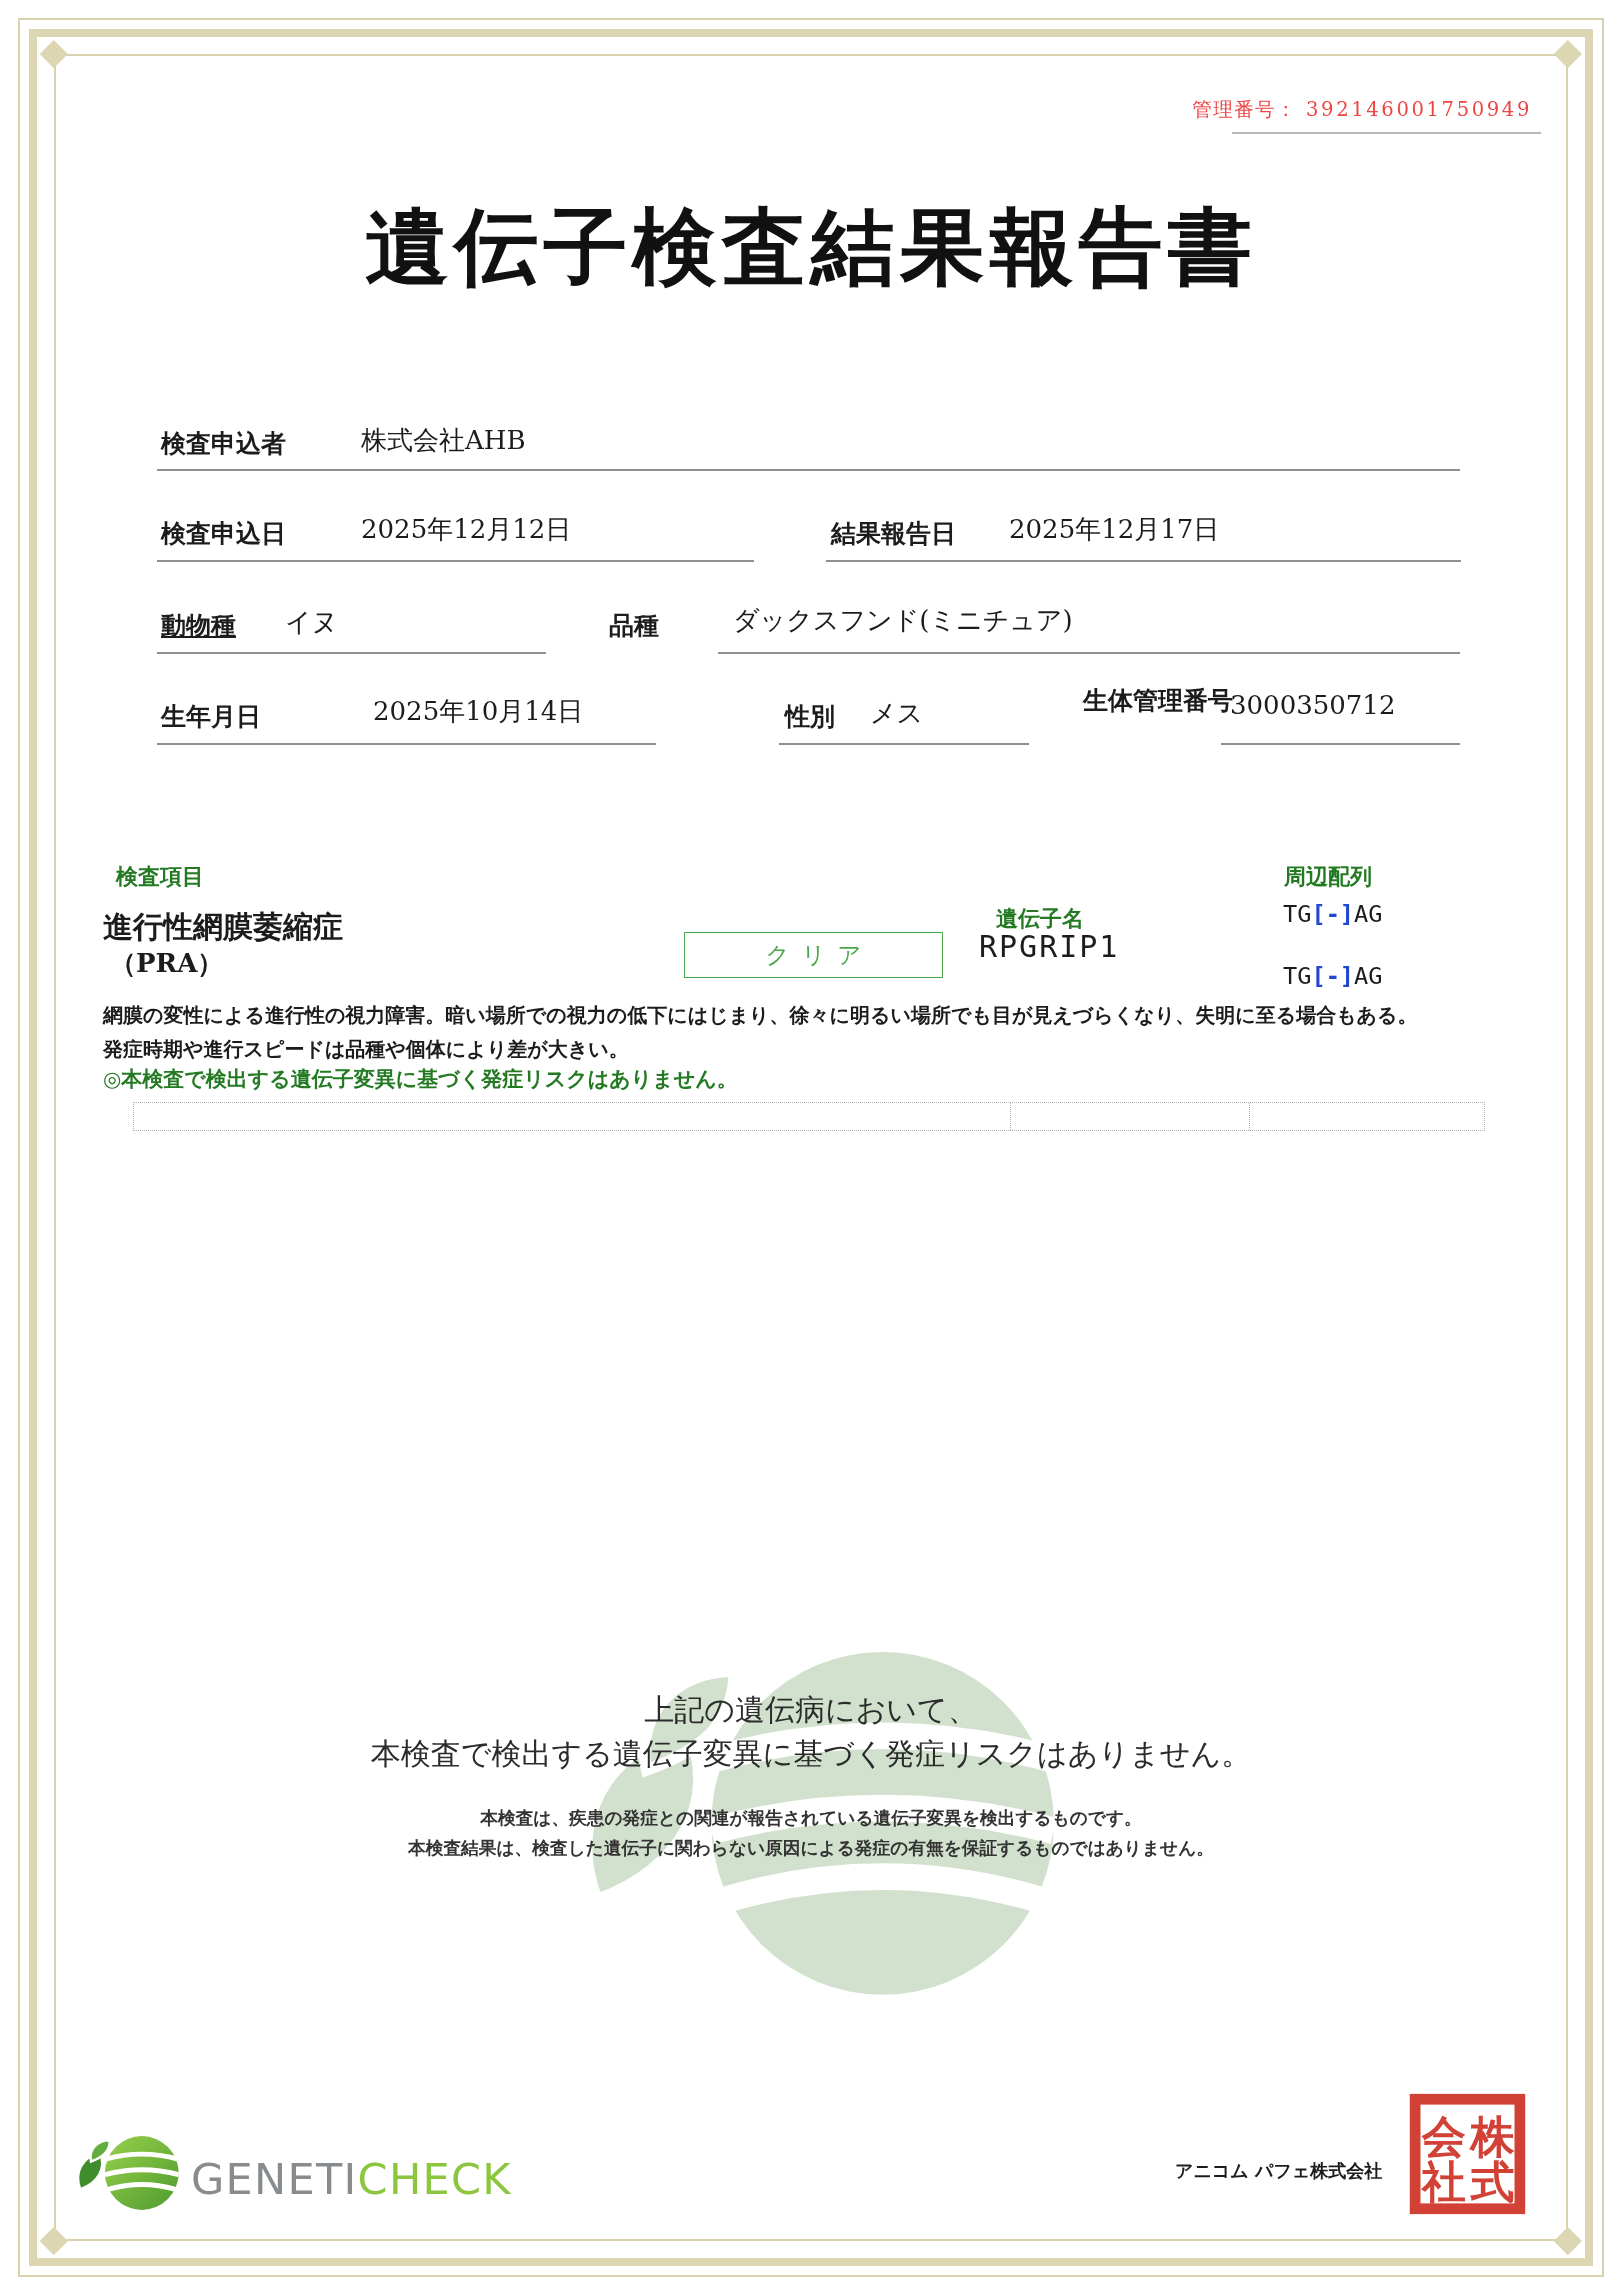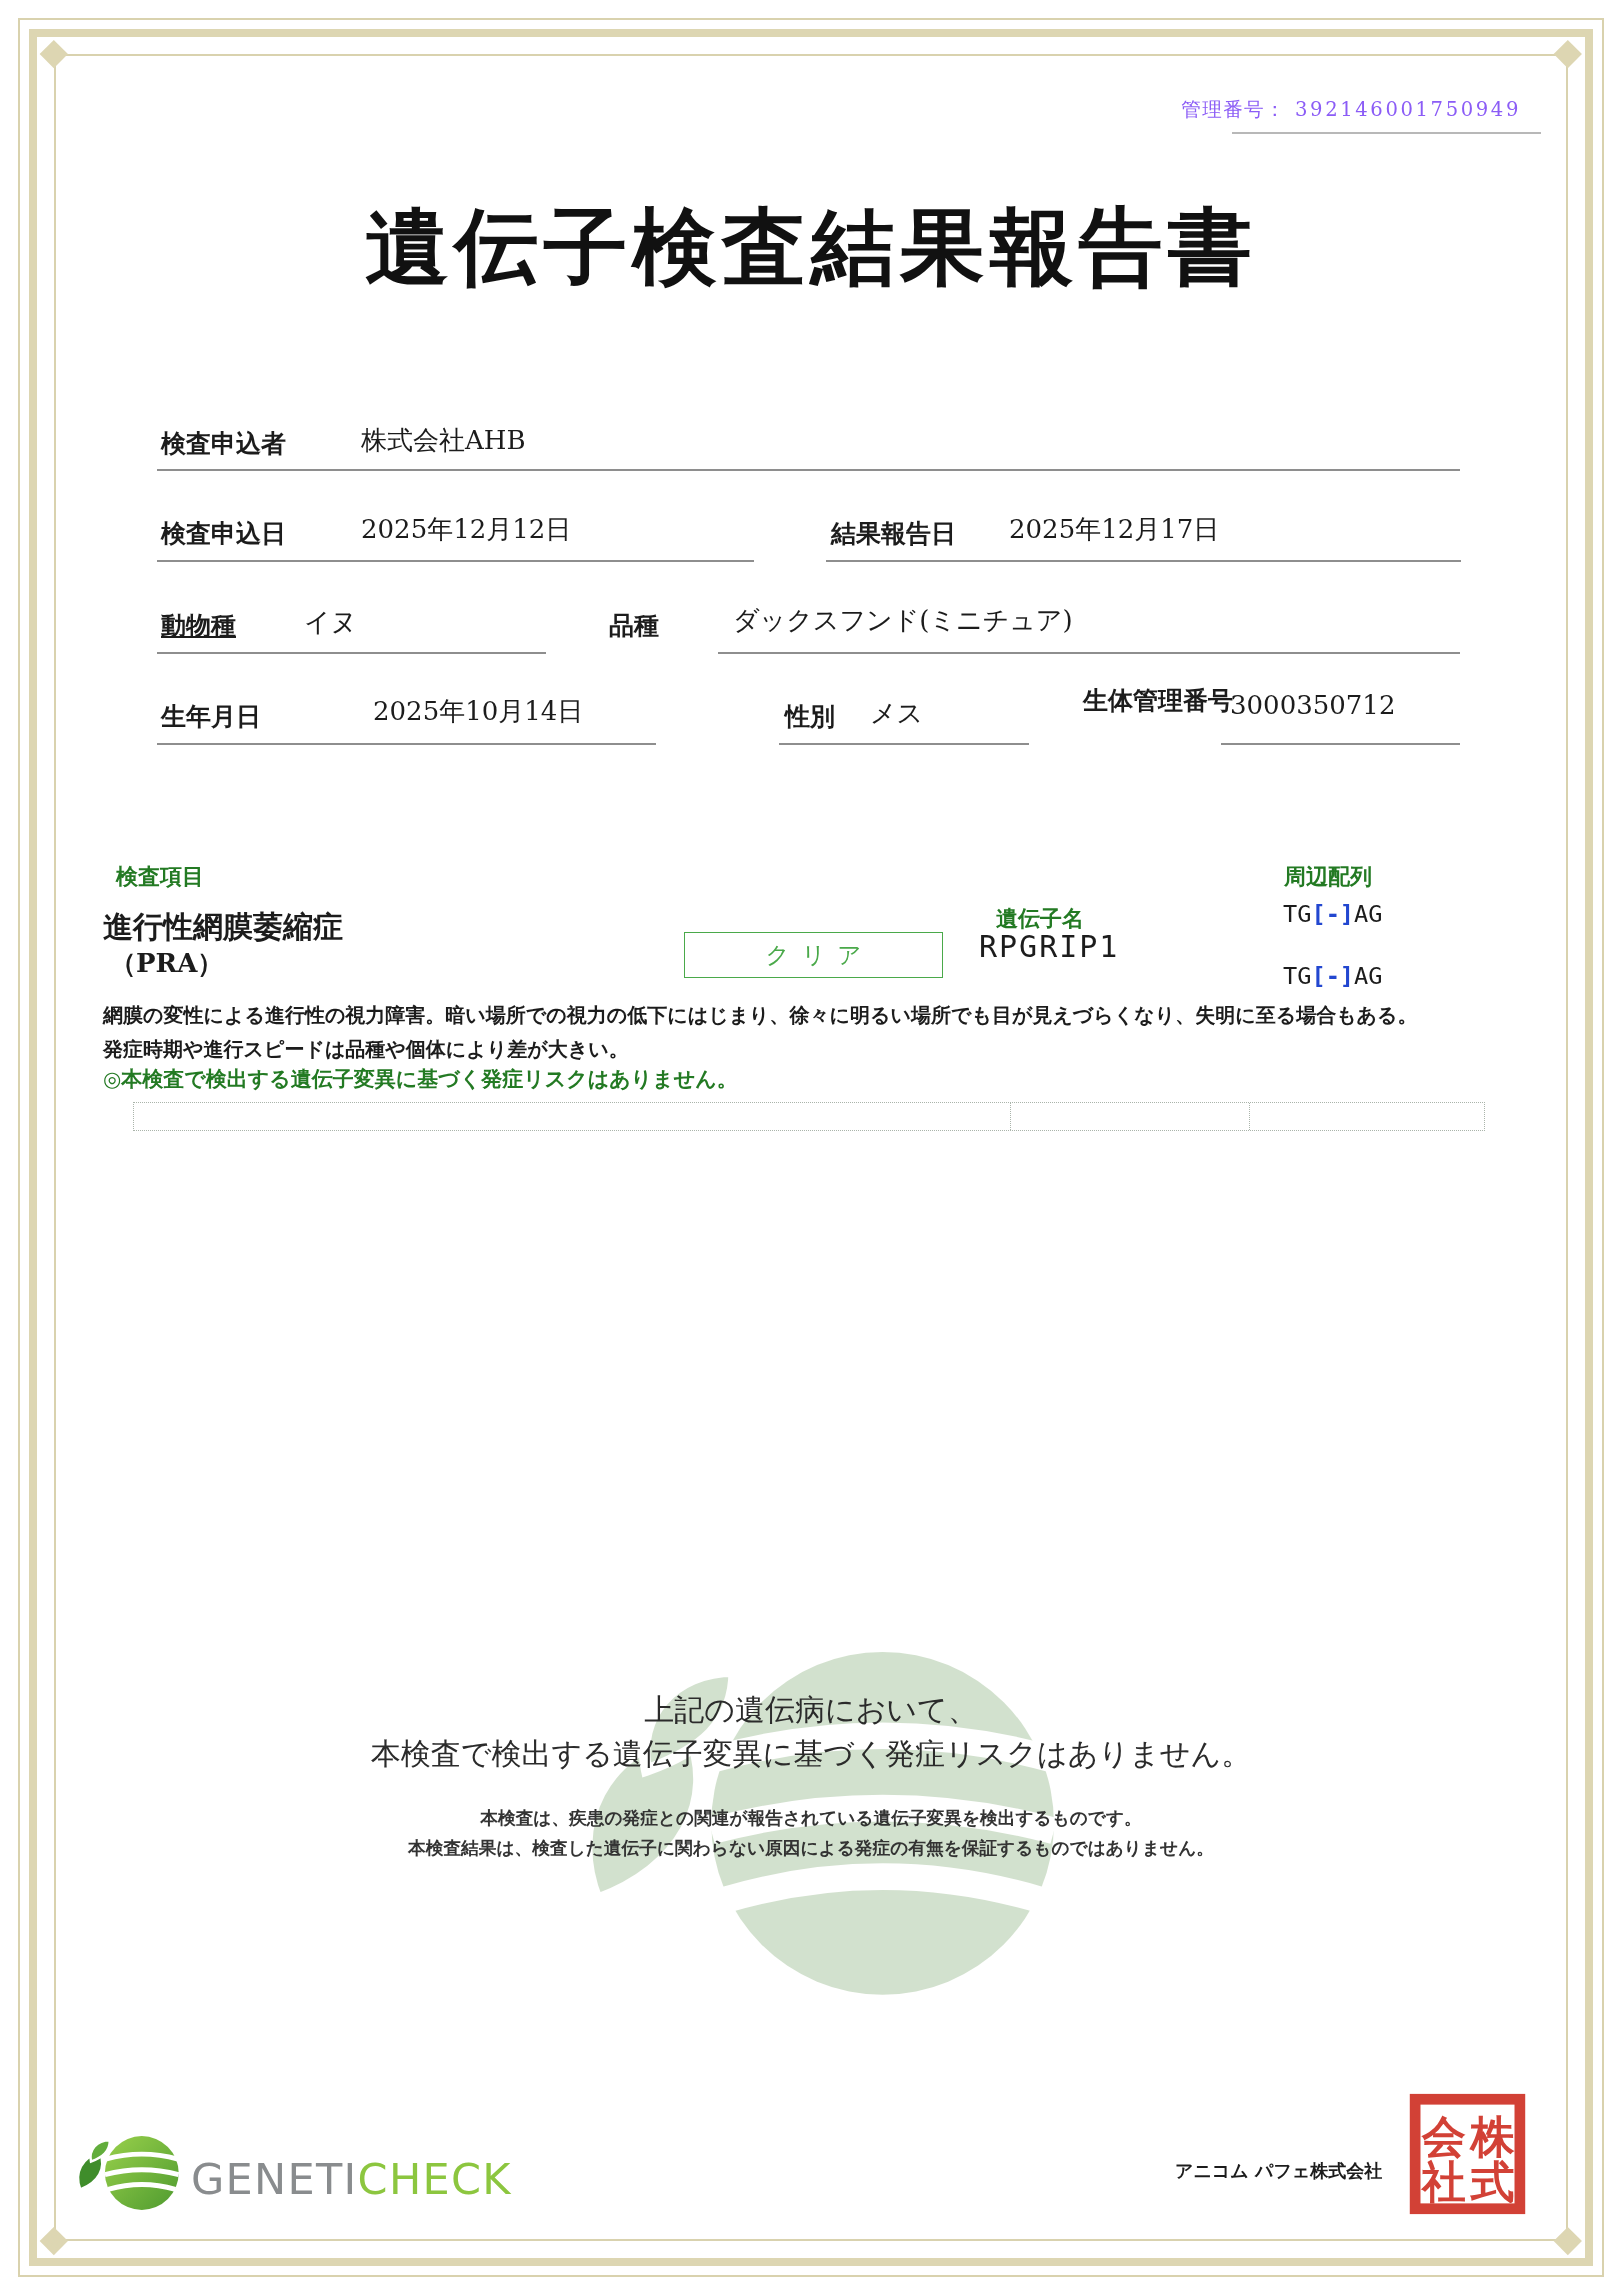--- a/index.html
+++ b/index.html
@@ -9,21 +9,21 @@
   }
   
   .frame{position:absolute;pointer-events:none;}
   .f1{inset:18.3px;border:2px solid var(--frame-beige,#d9d2ae);}
   .f2{inset:29px;border:8.5px solid var(--frame-beige2,#ddd6b2);}
   .f3{inset:54px;border:2px solid var(--frame-beige,#d9d2ae);}
   .corner{position:absolute;width:19.6px;height:19.6px;background:var(--frame-beige2,#ddd6b2);transform:rotate(45deg);}
   .c-tl{left:44px;top:44px;} .c-tr{right:44px;top:44px;}
   .c-bl{left:44px;bottom:44px;} .c-br{right:44px;bottom:44px;}
   
-  .mgmt{position:absolute;top:96px;right:101px;font-size:19.6px;color:#8b5cf6;letter-spacing:1.3px;}
+  .mgmt{position:absolute;top:96px;right:90px;font-size:19.6px;color:#ef4444;letter-spacing:1.3px;}
   .mgmt .num{letter-spacing:2.6px;margin-left:9.2px;}
   .mgmt-line{position:absolute;top:132px;right:81px;width:309px;border-top:2.6px solid #b8b8b8;}
   
   .title{position:absolute;top:191px;left:0;width:100%;text-align:center;
     font-size:84px;font-weight:700;letter-spacing:5.2px;color:#111;}
   
   .lbl{position:absolute;font-size:25px;font-weight:700;white-space:nowrap;}
   .val{position:absolute;font-size:26px;white-space:nowrap;}
   .uline{position:absolute;border-top:2px solid #8e8e8e;height:0;}
   
@@ -96,21 +96,21 @@
     <div class="uline" style="left:157px;top:469px;width:1303px;"></div>
 
     <div class="lbl" style="left:161px;top:517px;">検査申込日</div>
     <div class="val" style="left:361px;top:512px;">2025年12月12日</div>
     <div class="uline" style="left:157px;top:560px;width:597px;"></div>
     <div class="lbl" style="left:831px;top:517px;">結果報告日</div>
     <div class="val" style="left:1009px;top:512px;">2025年12月17日</div>
     <div class="uline" style="left:826px;top:560px;width:635px;"></div>
 
     <div class="lbl" style="left:161px;top:609px;text-decoration:underline;">動物種</div>
-    <div class="val" style="left:285px;top:605px;margin-left:19px;">イヌ</div>
+    <div class="val" style="left:285px;top:605px;">イヌ</div>
     <div class="uline" style="left:157px;top:652px;width:389px;"></div>
     <div class="lbl" style="left:609px;top:609px;">品種</div>
     <div class="val" style="left:733px;top:603px;">ダックスフンド(ミニチュア)</div>
     <div class="uline" style="left:718px;top:652px;width:742px;"></div>
 
     <div class="lbl" style="left:161px;top:700px;">生年月日</div>
     <div class="val" style="left:373px;top:694px;">2025年10月14日</div>
     <div class="uline" style="left:157px;top:743px;width:499px;"></div>
     <div class="lbl" style="left:785px;top:700px;">性別</div>
     <div class="val" style="left:870px;top:696px;">メス</div>

